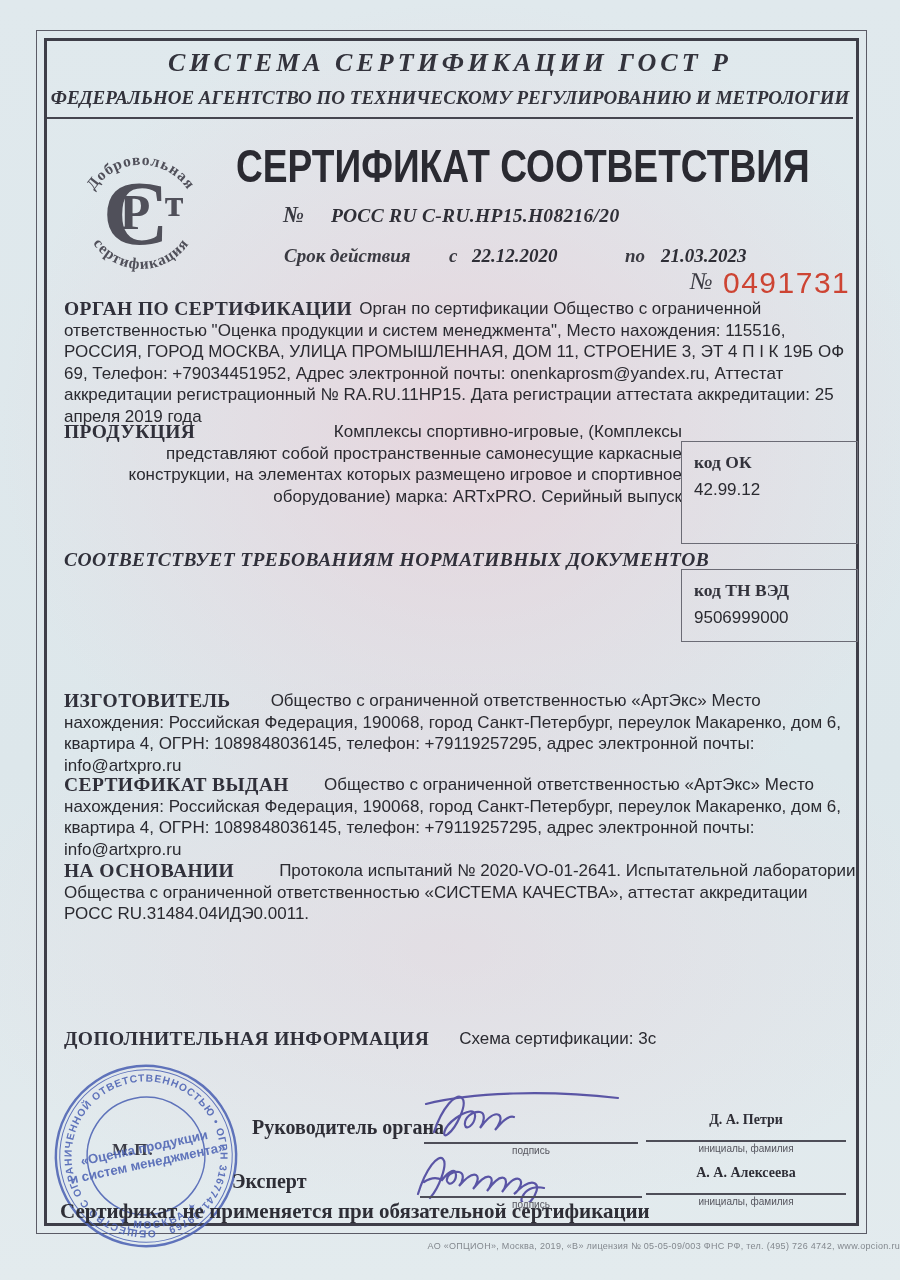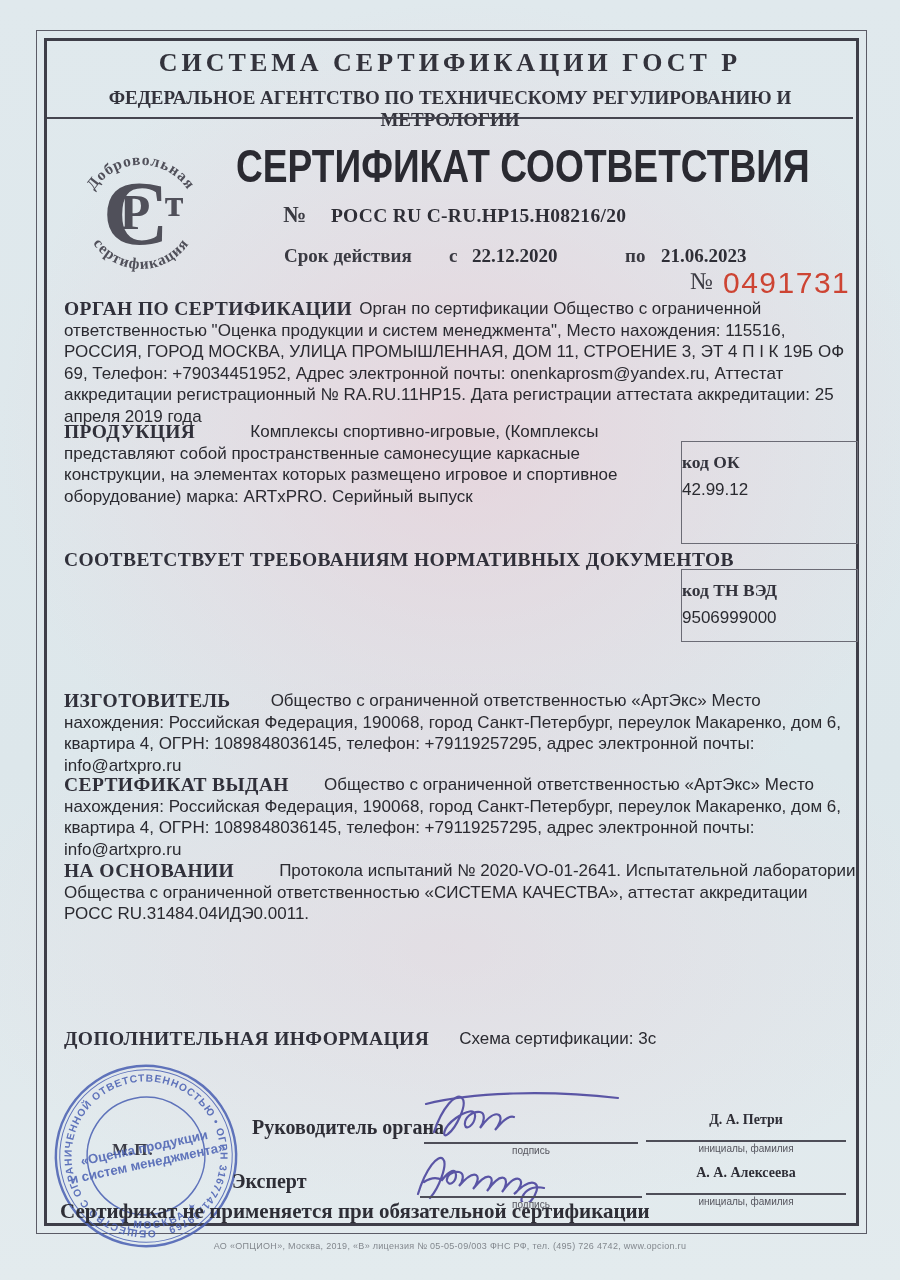--- a/index.html
+++ b/index.html
@@ -12,21 +12,21 @@
   .paper{
     position:absolute;inset:0;
     background:
       radial-gradient(ellipse 52% 34% at 52% 34%, rgba(235,201,211,0.60), rgba(235,201,211,0) 100%),
       radial-gradient(ellipse 55% 22% at 50% 74%, rgba(231,206,215,0.40), rgba(231,206,215,0) 100%),
       linear-gradient(#e0e9ed,#dde7eb 60%,#e3ebee);
   }
   .frame-outer{position:absolute;left:36px;top:30px;width:829px;height:1202px;border:1px solid #5b5b66;}
   .frame-inner{position:absolute;left:7px;top:7px;right:7px;bottom:7px;border:3px solid #3e3e48;}
   .abs{position:absolute;}
-  .ser{font-family:"Liberation Serif",serif;}
+  .ser{font-family:"Liberation Serif",serif;font-style:italic;}
 
   .hdr1{left:50px;right:50px;top:48px;text-align:center;font-weight:700;font-size:26px;letter-spacing:4px;color:#33333c;}
   .hdr2{left:50px;right:50px;top:87px;text-align:center;font-weight:700;font-size:19px;letter-spacing:0px;color:#33333c;}
   .hdr-rule{left:47px;right:47px;top:117px;height:2px;background:#45454f;}
 
   .logo-svg{left:56px;top:136px;}
   .logo-svg text{fill:#50505a;font-family:"Liberation Serif",serif;font-weight:700;}
 
   .title{left:236px;top:144px;font-weight:700;font-size:47px;line-height:44px;letter-spacing:0px;
          transform:scaleX(0.79);transform-origin:left center;color:#2a2a31;white-space:nowrap;}
@@ -43,29 +43,29 @@
 
   .serial-label{left:690px;top:268px;font-size:24px;font-weight:400;color:#3c3c44;}
   .serial-value{left:723px;top:266px;font-size:30px;font-weight:500;letter-spacing:1.5px;color:#cd4433;}
 
   .sec{left:64px;width:793px;font-size:17px;line-height:21.6px;color:#2a2a30;}
   .sec .sh{float:left;font-family:"Liberation Serif",serif;font-weight:700;font-size:19.5px;
            letter-spacing:0.4px;color:#30303a;line-height:21.6px;}
   .m16{margin-right:7px;} .m55{margin-right:55px;} .m40{margin-right:40px;}
   .m35{margin-right:35px;text-align:center;} .m45{margin-right:45px;} .m30{margin-right:30px;}
   .sec-organ{top:298px;}
-  .sec-product{top:421px;width:618px;}
+  .sec-product{top:421px;width:618px;text-align:right;}
   .conf-heading{left:64px;top:549px;font-weight:700;font-size:19.5px;letter-spacing:0.4px;color:#30303a;}
   .conf-text{left:68px;top:586px;font-size:17px;color:#2a2a30;}
   .sec-manufacturer{top:690px;}
   .sec-issued{top:774px;}
   .sec-basis{top:860px;}
   .sec-additional{top:1028px;}
 
-  .codebox{border:1.5px solid #6b6b75;left:681px;width:177px;padding:10px 0 0 0;box-sizing:border-box;}
+  .codebox{border:1.5px solid #6b6b75;left:681px;width:177px;padding:10px 0 0 12px;box-sizing:border-box;}
   .codebox .cl{font-family:"Liberation Serif",serif;font-weight:700;font-size:17.5px;color:#33333c;}
   .codebox .cv{font-size:17px;margin-top:7px;color:#2a2a30;}
   .codebox-ok{top:441px;height:103px;}
   .codebox-tnved{top:569px;height:73px;}
 
   .role{left:232px;font-family:"Liberation Serif",serif;font-weight:700;font-size:20px;color:#2e2e36;}
   .role-head{top:1116px;padding-left:20px;} .role-expert{top:1170px;}
   .sigline{border-top:2px solid #4e4e58;}
   .sigline-1{left:424px;top:1142px;width:214px;}
   .sigline-2{left:420px;top:1196px;width:222px;}
@@ -85,21 +85,21 @@
   .sig2{left:406px;top:1144px;}
 
   .mp{left:112px;top:1140px;font-family:"Liberation Serif",serif;font-weight:700;font-size:17px;
       letter-spacing:1px;color:#3c3c46;}
   .stamp-svg{left:48px;top:1058px;transform:rotate(-12deg);opacity:0.88;}
   .stamp-svg .ring{fill:none;stroke:#4d63b4;}
   .stamp-svg text{fill:#4d63b4;font-family:"Liberation Sans",sans-serif;font-weight:700;}
 
   .note{left:60px;right:60px;top:1199px;text-align:left;font-family:"Liberation Serif",serif;
         font-weight:700;font-size:21px;color:#2e2e36;}
-  .fineprint{left:0;right:0;top:1241px;text-align:center;font-size:9px;letter-spacing:0.3px;color:#83888e;}
+  .fineprint{left:0;right:0;top:1241px;text-align:right;font-size:9px;letter-spacing:0.3px;color:#83888e;}
 </style>
 </head>
 <body>
 
 <div class="paper">
 
   <div class="frame-outer">
     <div class="frame-inner"></div>
   </div>
 
@@ -124,21 +124,21 @@
   </svg>
 
   <div class="abs title">СЕРТИФИКАТ СООТВЕТСТВИЯ</div>
   <div class="abs certno-label ser">№</div>
   <div class="abs certno-value ser">РОСС RU C-RU.НР15.Н08216/20</div>
 
   <div class="abs validity v-label ser">Срок действия</div>
   <div class="abs validity v-prep ser">с</div>
   <div class="abs validity v-from ser">22.12.2020</div>
   <div class="abs validity v-tolabel ser">по</div>
-  <div class="abs validity v-to ser">21.06.2023</div>
+  <div class="abs validity v-to ser">21.03.2023</div>
 
   <div class="abs serial-label ser">№</div>
   <div class="abs serial-value">0491731</div>
 
   <div class="abs sec sec-organ">
     <span class="sh m16">ОРГАН ПО СЕРТИФИКАЦИИ</span><span>Орган по сертификации Общество с ограниченной ответственностью "Оценка продукции и систем менеджмента", Место нахождения: 115516, РОССИЯ, ГОРОД МОСКВА, УЛИЦА ПРОМЫШЛЕННАЯ, ДОМ 11, СТРОЕНИЕ 3, ЭТ 4 П I К 19Б ОФ 69, Телефон: +79034451952, Адрес электронной почты: onenkaprosm@yandex.ru, Аттестат аккредитации регистрационный № RA.RU.11НР15. Дата регистрации аттестата аккредитации: 25 апреля 2019 года</span>
   </div>
 
   <div class="abs sec sec-product">
     <span class="sh m55">ПРОДУКЦИЯ</span><span>Комплексы спортивно-игровые, (Комплексы представляют собой пространственные самонесущие каркасные конструкции, на элементах которых размещено игровое и спортивное оборудование) марка: ARTxPRO. Серийный выпуск</span>

